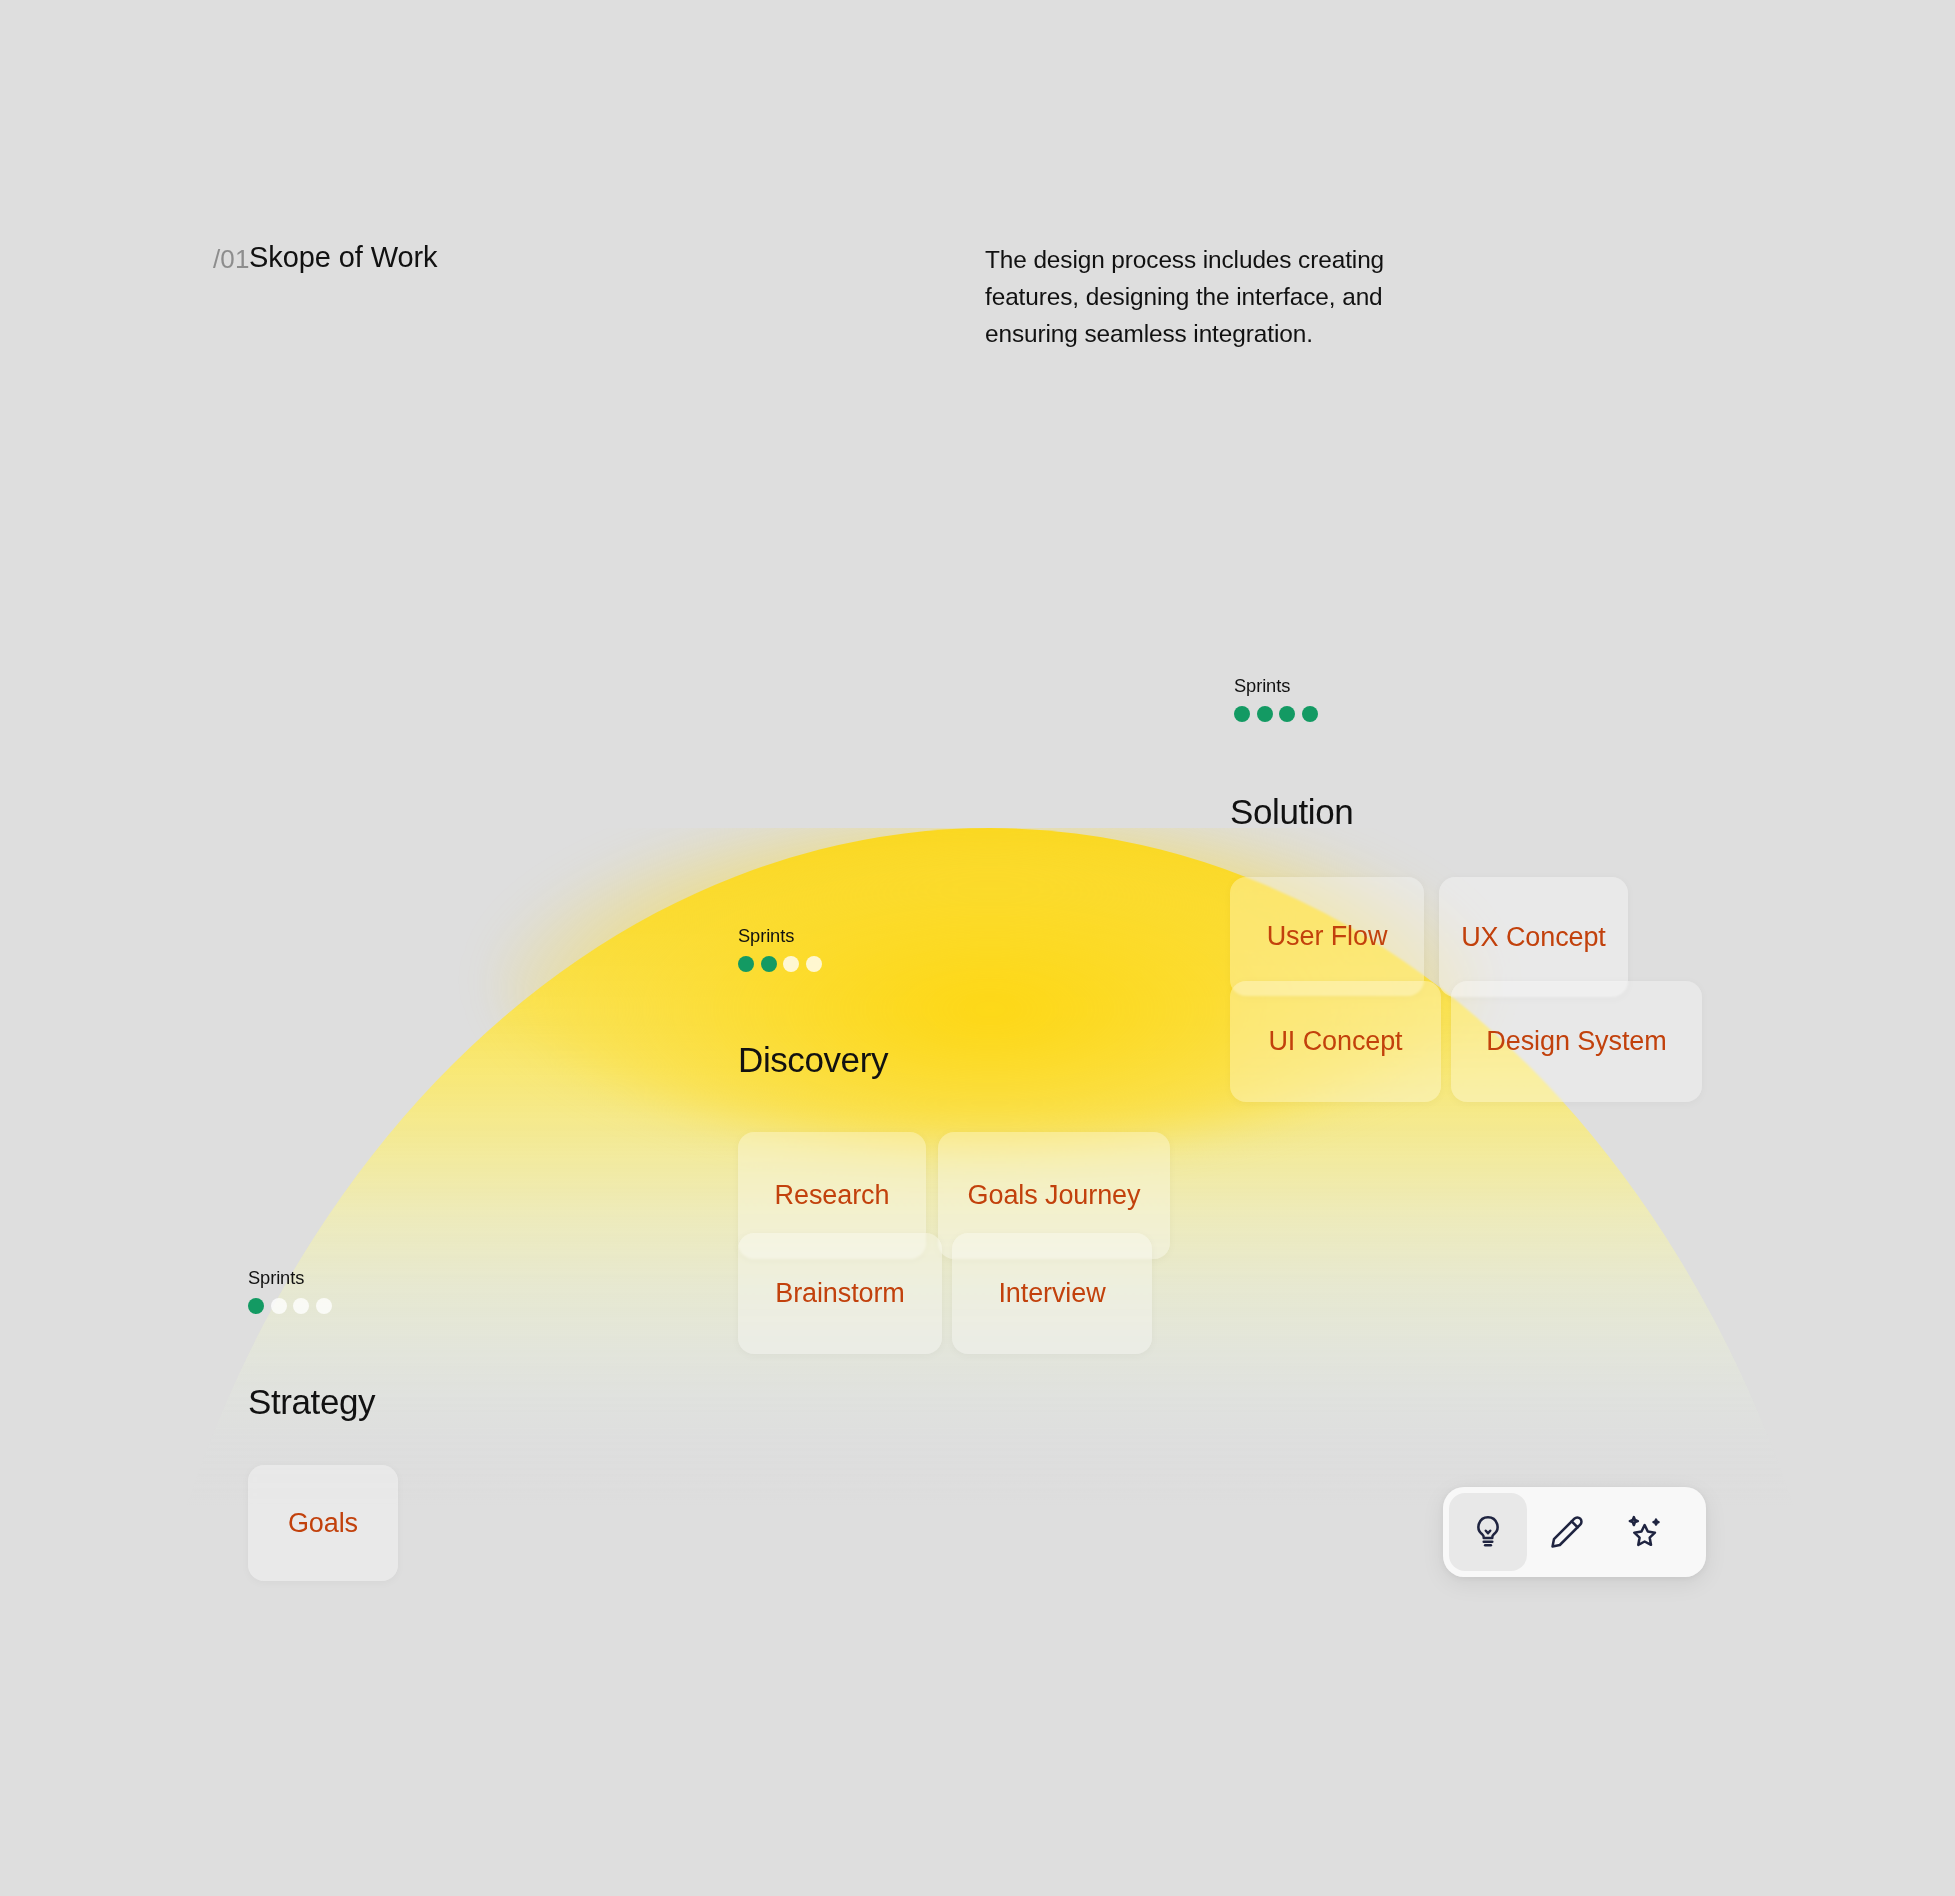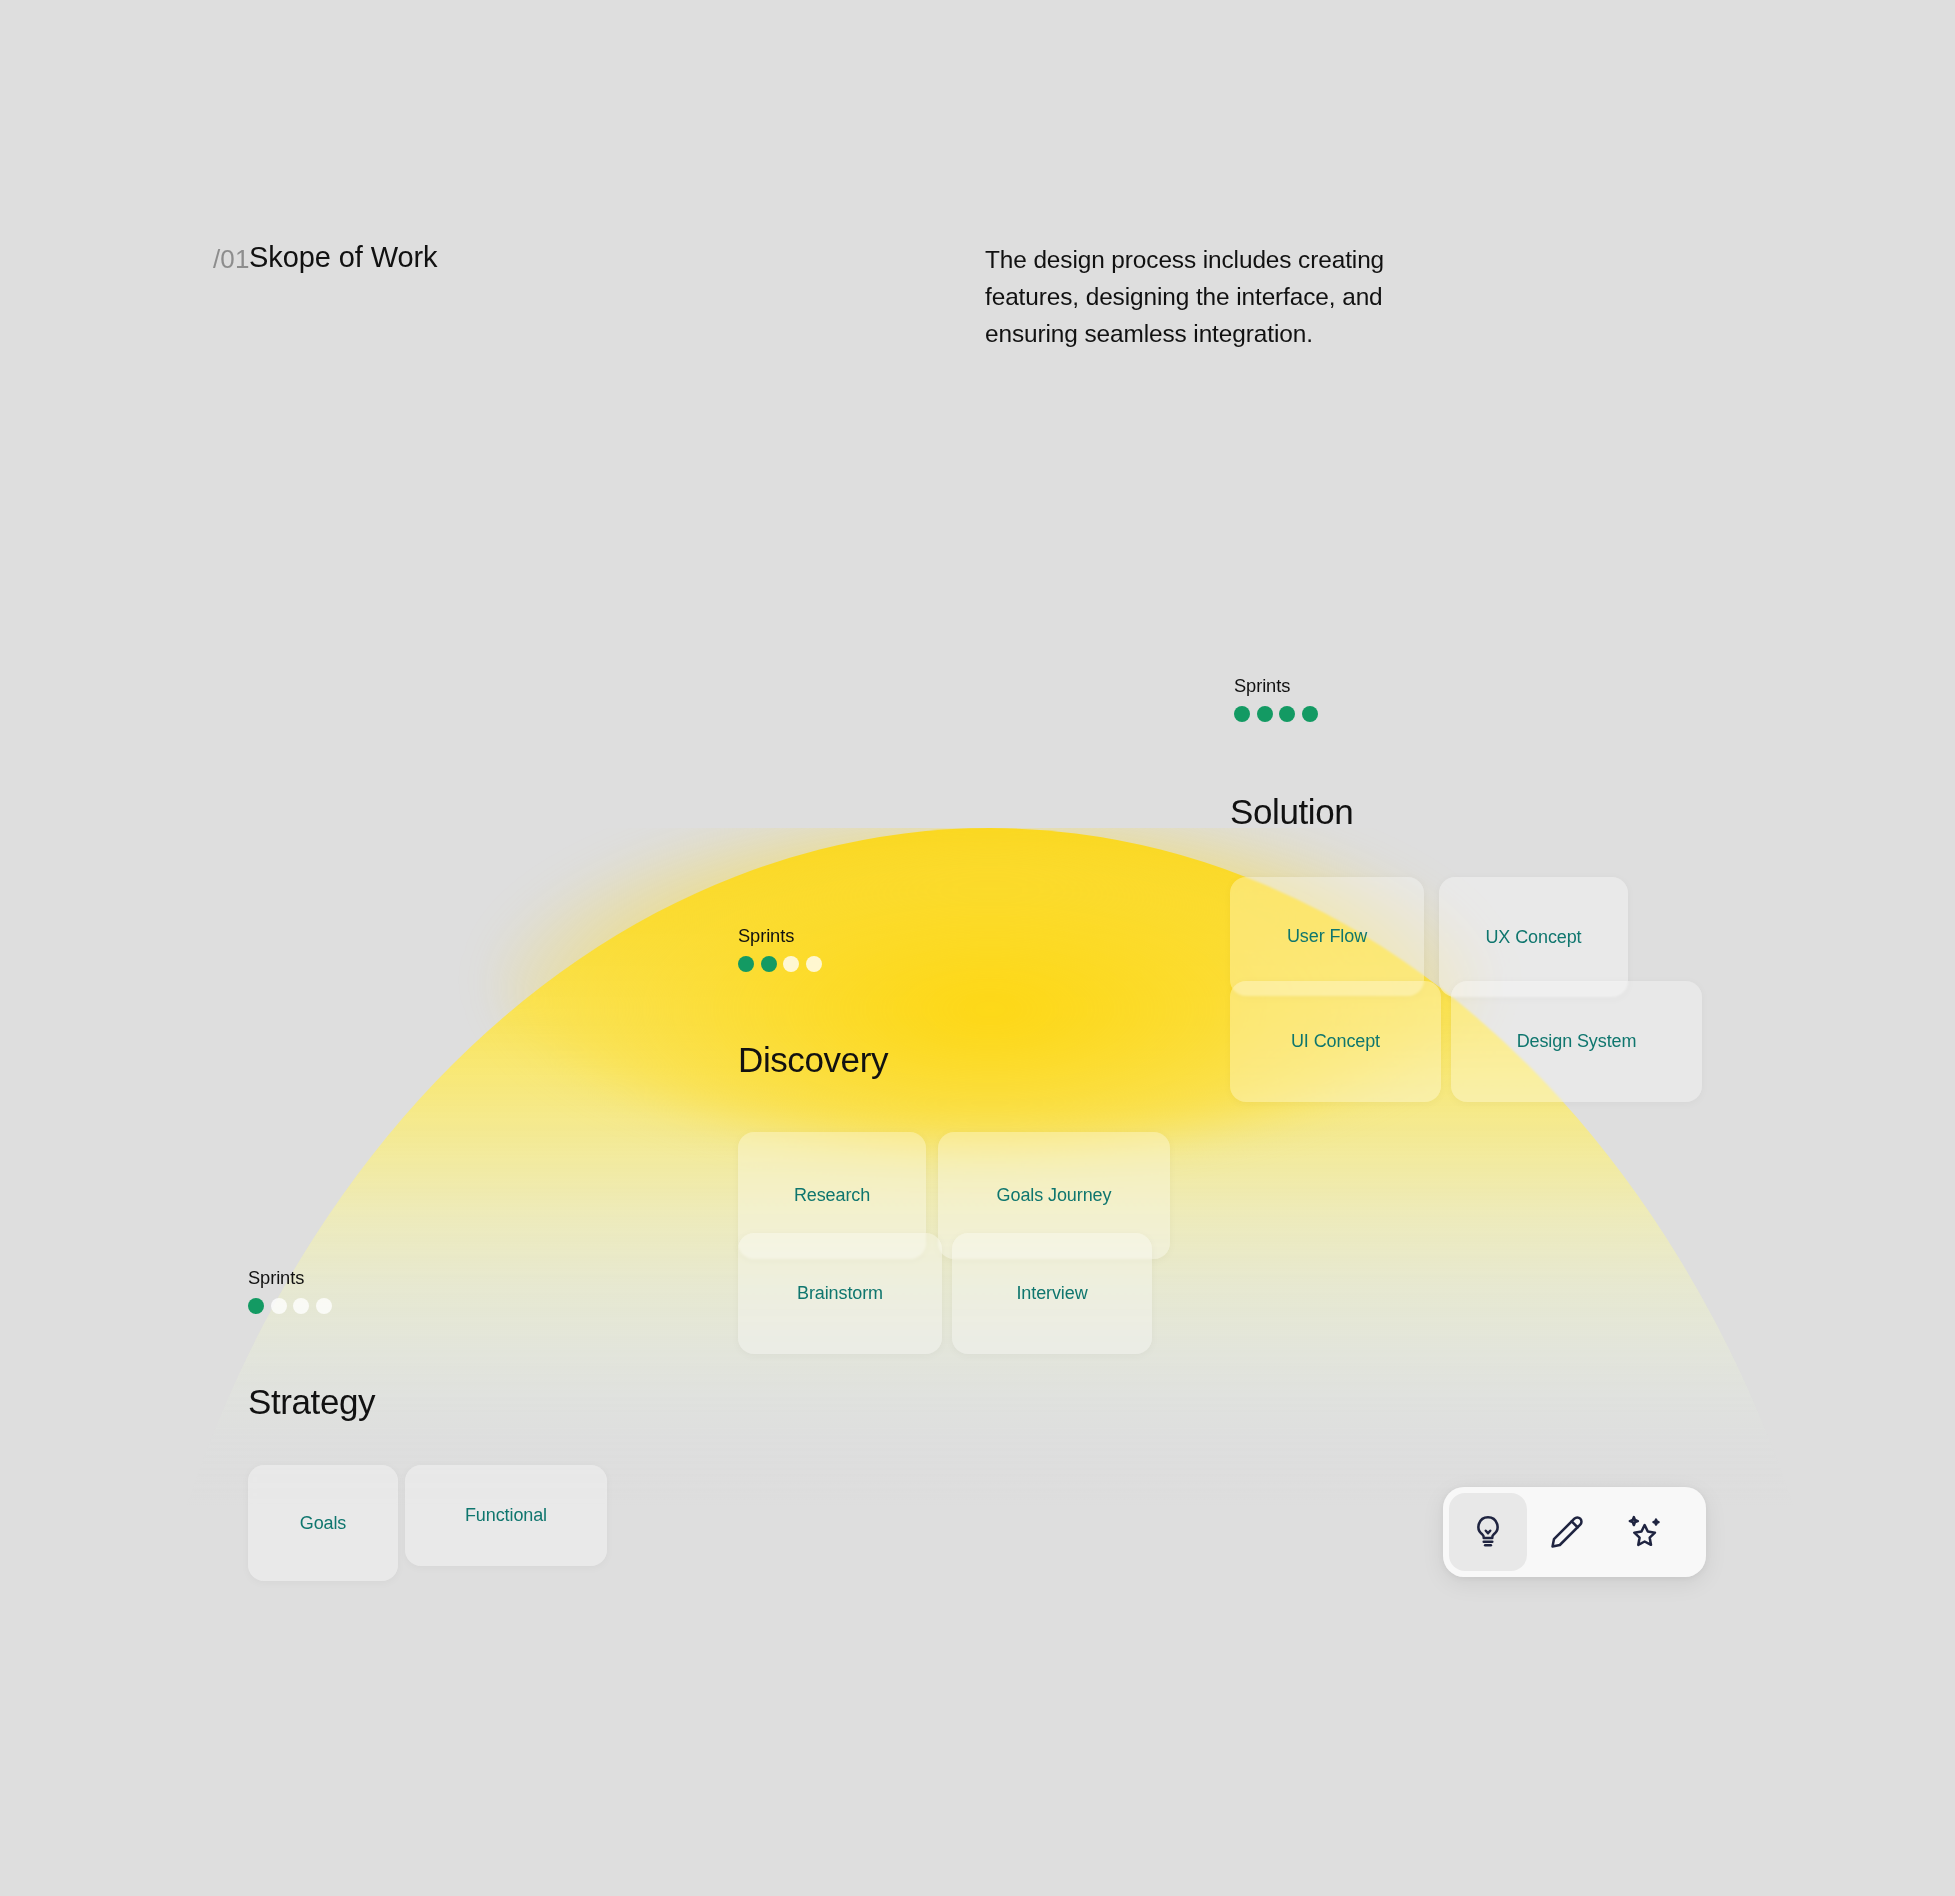--- a/index.html
+++ b/index.html
@@ -139,22 +139,22 @@
   .title-discovery { left: 738px; top: 1040px; }
   .title-strategy  { left: 248px;  top: 1382px; }
 
   
   .card {
     position: absolute;
     border-radius: 16px;
     display: flex;
     align-items: center;
     justify-content: center;
-    font-size: 18px;
-    color: #0f766e;
+    font-size: 27px;
+    color: #c2410c;
     font-weight: 400;
     letter-spacing: -0.1px;
     background: rgba(255,255,255,0.30);
     box-shadow: 0 1.2px 8.6px rgba(0,0,0,0.035);
     backdrop-filter: blur(1.2px);
   }
   .card.plain {
     background: rgba(255,255,255,0.34);
   }
 
@@ -260,21 +260,20 @@
       <span class="dot on"></span>
       <span class="dot off"></span>
       <span class="dot off"></span>
       <span class="dot off"></span>
     </div>
   </div>
 
   <div class="sec-title title-strategy">Strategy</div>
 
   <div class="card c-goals plain">Goals</div>
-  <div class="card c-functional plain">Functional</div>
 
   <div class="toolbar">
 
     <button class="tool-btn active">
       <span>
         <svg width="38" height="38" viewBox="0 0 24 24" fill="none" stroke="#1f2440" stroke-width="1.6" stroke-linecap="round" stroke-linejoin="round">
           <path d="M12 2.7a6 6 0 0 0-3.6 10.8c.6.5.9 1.2.9 1.9v.4h5.4v-.4c0-.7.3-1.4.9-1.9A6 6 0 0 0 12 2.7z"></path>
           <path d="M9.3 18.2h5.4"></path>
           <path d="M10.2 20.4h3.6"></path>
           <path d="M10.6 11.2l1.4 1.6 1.4-1.6"></path>

